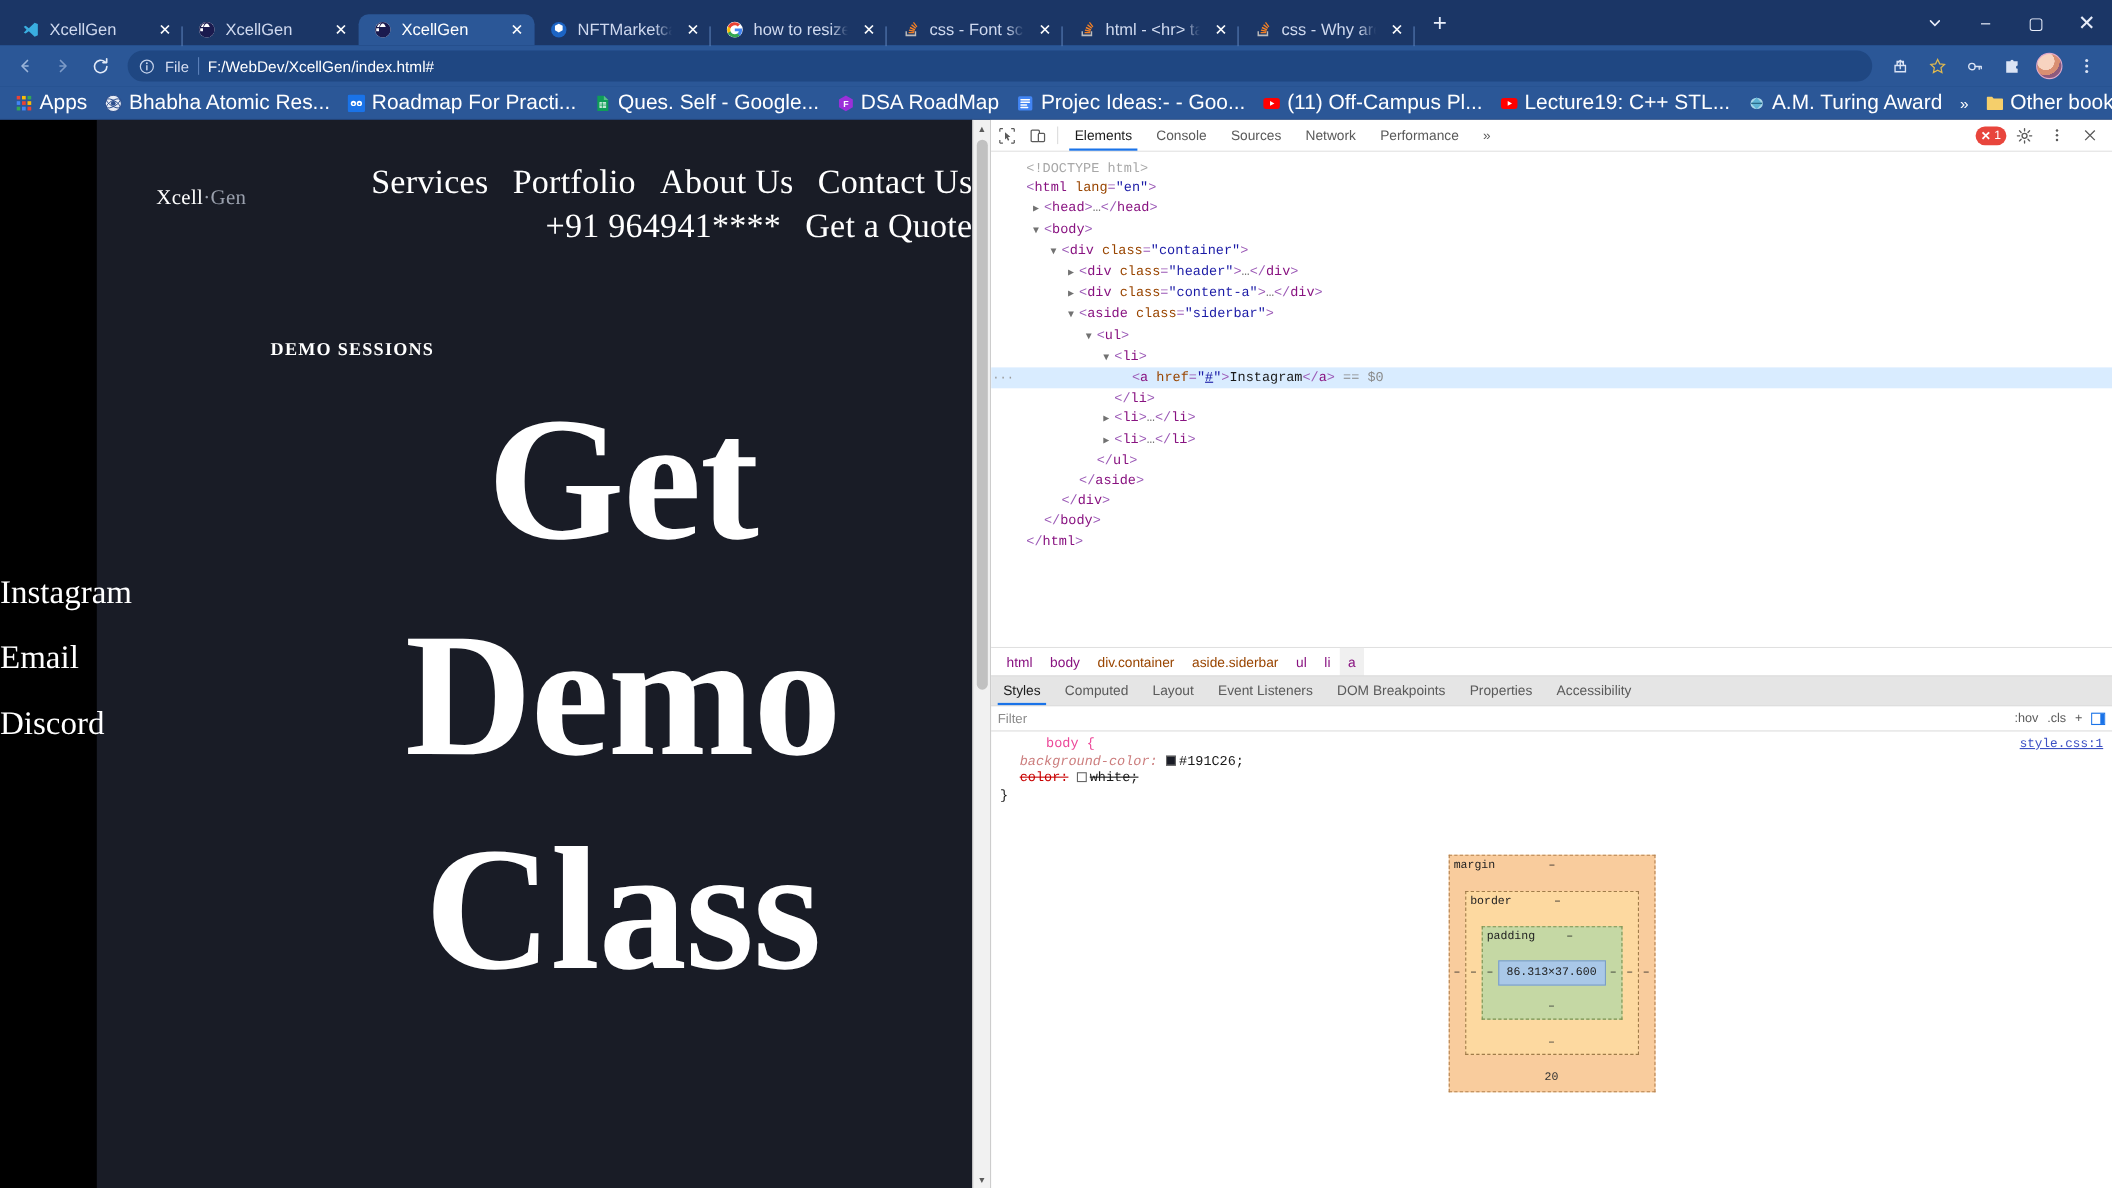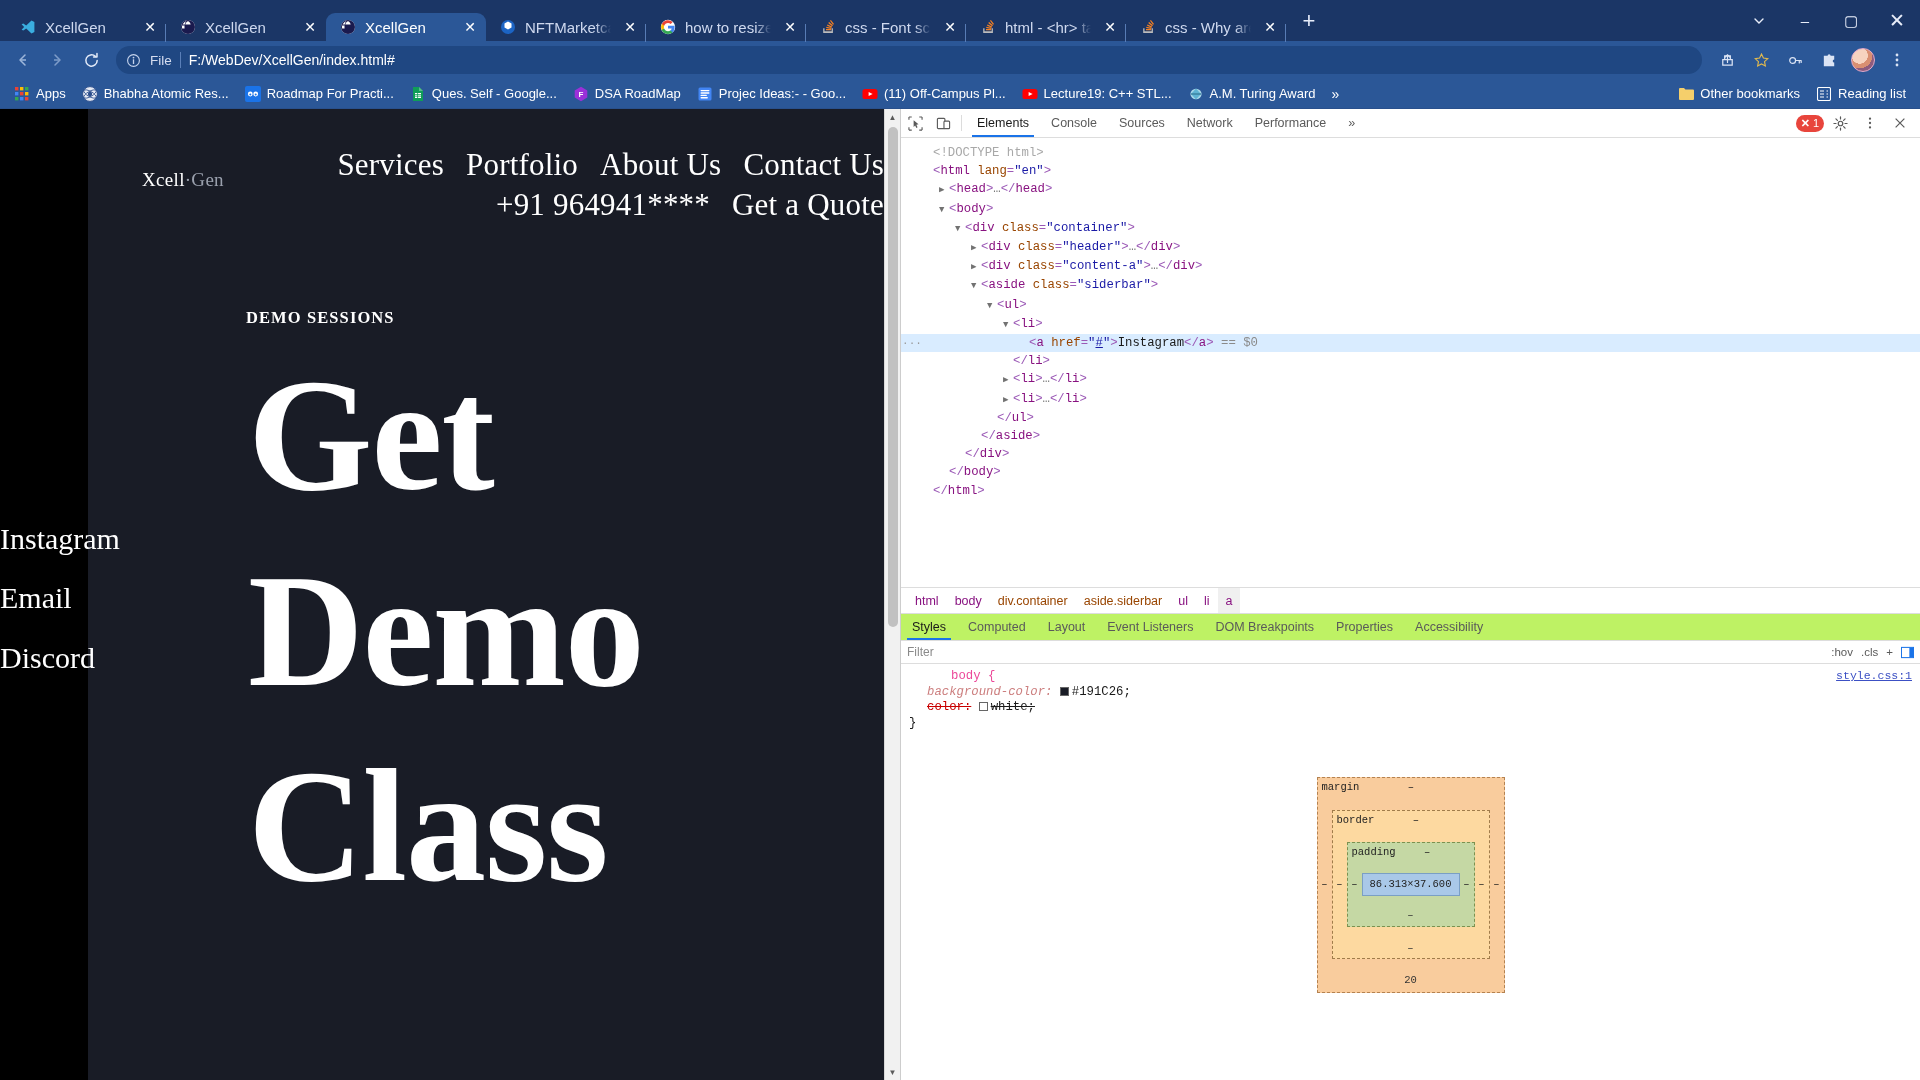--- a/index.html
+++ b/index.html
@@ -83,21 +83,21 @@
     border: 1px solid #e3a9c9; margin: 0 3px;
   }
 
   
   .bookmarks {
     height: 30px; background: #2b5797; display: flex; align-items: center;
     padding: 0 6px; gap: 0; flex: 0 0 30px; font-size: 13px; color: #ffffff;
     border-bottom: 1px solid #29508c;
   }
   .bm { display: flex; align-items: center; gap: 6px; padding: 0 8px; height: 24px; white-space: nowrap; }
-  .bm-label { font-size: 13px; }
+  .bm-label { font-size: 19px; }
   .bmicon { width: 16px; height: 16px; flex: 0 0 16px; display:flex; align-items:center; justify-content:center; }
   .bm-chevrons { padding: 0 8px; color: #ffffff; font-size: 14px; }
   .bm-right { margin-left: auto; display: flex; align-items: center; }
 
   
   .viewportrow { flex: 1 1 auto; display: flex; min-height: 0; background: #191c26; }
 
   
   .webpage {
     width: 884px; flex: 0 0 884px; background: #191c26; color: #ffffff;
@@ -119,21 +119,21 @@
   }
   .nav a { color: #ffffff; text-decoration: none; margin-left: 22px; }
 
   .demo-label {
     margin-top: 84px; padding-left: 158px; font-family: "Liberation Serif", serif;
     font-size: 16.5px; letter-spacing: 1.1px; font-weight: 700;
   }
   .hero {
     padding-left: 160px; margin-top: 10px;
     font-size: 160px; line-height: 1.22; font-weight: 700;
-    font-family: "Liberation Serif", serif; letter-spacing: -1px;
+    font-family: "Liberation Serif", serif; letter-spacing: -1px; text-align: center;
   }
 
   .sidebar-links {
     position: absolute; left: 0; top: 400px; width: 150px;
     font-family: "Liberation Serif", serif; font-size: 30px; line-height: 1.98;
     padding-left: 0; color: #ffffff;
   }
   .sidebar-links a { color: #ffffff; text-decoration: none; display: block; }
 
   
@@ -198,21 +198,21 @@
     height: 26px; flex: 0 0 26px; border-top: 1px solid #dddddd; display: flex; align-items: center;
     padding-left: 6px; font-size: 12.5px; gap: 0; background: #ffffff;
   }
   .crumb { padding: 0 8px; height: 26px; display: flex; align-items: center; color: #a33a8a; }
   .crumb.tagname { color: #881280; }
   .crumb.cls { color: #994500; }
   .crumb.active { background: #f0f0f0; }
 
   .dt-subtabs {
     height: 28px; flex: 0 0 28px; border-top: 1px solid #dddddd; border-bottom: 1px solid #dddddd;
-    display: flex; align-items: stretch; font-size: 12.5px; background: #bef264;
+    display: flex; align-items: stretch; font-size: 12.5px; background: #e5e5e5;
   }
   .sbt { padding: 0 11px; display: flex; align-items: center; color: #5a5a5a; position: relative; white-space: nowrap; }
   .sbt.active { color: #1a1a1a; }
   .sbt.active::after { content:""; position:absolute; left:6px; right:6px; bottom:0; height:2px; background:#1a73e8; }
 
   .filterbar {
     height: 23px; flex: 0 0 23px; display: flex; align-items: center;
     border-bottom: 1px solid #dddddd; padding: 0 6px; gap: 8px; font-size: 12px;
   }
   .filterbar .fph { color: #8a8a8a; flex: 1 1 auto; }

